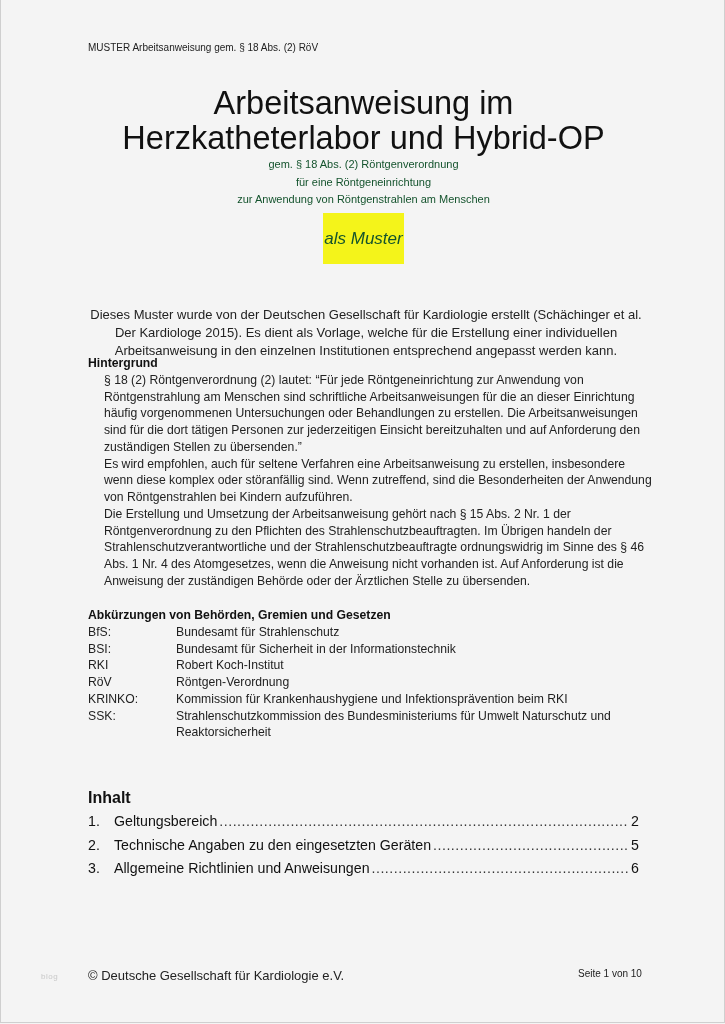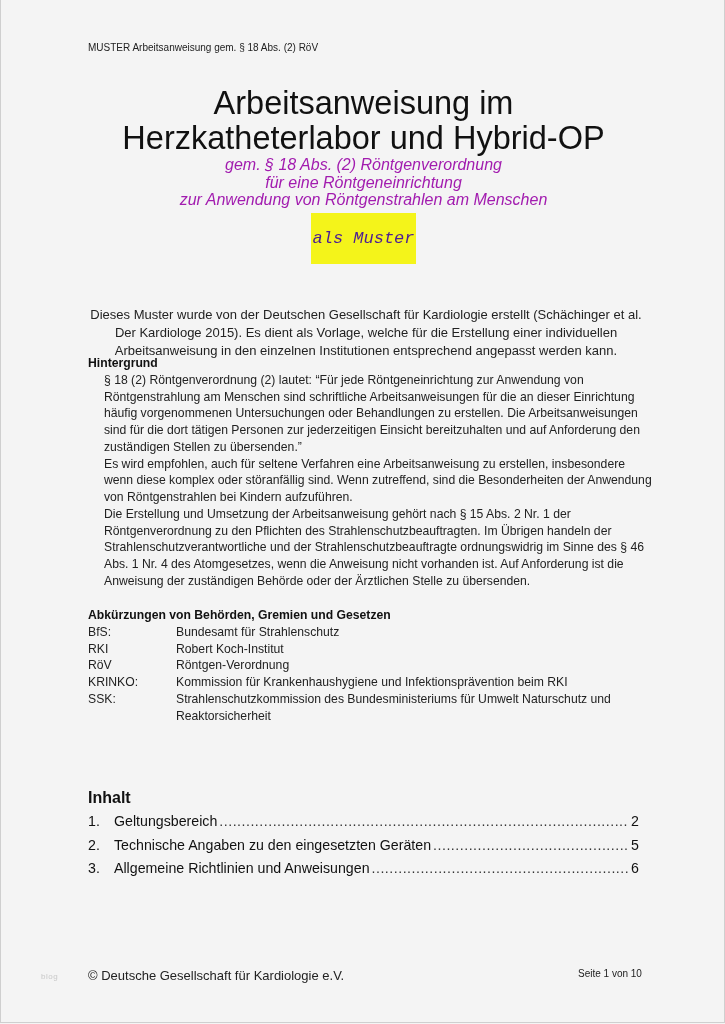--- a/index.html
+++ b/index.html
@@ -40,41 +40,39 @@
       top: 86px;
       text-align: center;
     }
     .title-line {
       font-size: 32.5px;
       line-height: 35px;
       color: #111;
       white-space: nowrap;
     }
     .subtitle-line {
-      font-size: 16px;
+      font-size: 11px;
       line-height: 17.5px;
-      color: #a21caf;
-      white-space: nowrap;
-      font-style: italic;
+      color: #14532d;
+      white-space: nowrap;
     }
     .muster-tag {
       position: absolute;
       top: 228px;
       left: 0;
       width: 725px;
       text-align: center;
     }
     .muster-tag span {
       background: #f4f41a;
       font-style: italic;
       font-size: 17px;
       line-height: 22px;
       padding: 16px 1px;
-      color: #4c1d95;
-      font-family: Liberation Mono, monospace;
+      color: #14532d;
     }
     .intro {
       position: absolute;
       top: 266px;
       left: 80px;
       width: 570px;
       text-align: center;
       font-size: 13px;
       line-height: 18px;
       color: #222;
@@ -209,20 +207,24 @@
     <div class="line">Anweisung der zuständigen Behörde oder der Ärztlichen Stelle zu übersenden.</div>
   </div>
 
   <div class="section" id="abkuerzungen">
     <h3>Abkürzungen von Behörden, Gremien und Gesetzen</h3>
     <div class="abbr-row">
       <span class="abbr-key">BfS:</span>
       <span class="abbr-val">Bundesamt für Strahlenschutz</span>
     </div>
     <div class="abbr-row">
+      <span class="abbr-key">BSI:</span>
+      <span class="abbr-val">Bundesamt für Sicherheit in der Informationstechnik</span>
+    </div>
+    <div class="abbr-row">
       <span class="abbr-key">RKI</span>
       <span class="abbr-val">Robert Koch-Institut</span>
     </div>
     <div class="abbr-row">
       <span class="abbr-key">RöV</span>
       <span class="abbr-val">Röntgen-Verordnung</span>
     </div>
     <div class="abbr-row">
       <span class="abbr-key">KRINKO:</span>
       <span class="abbr-val">Kommission für Krankenhaushygiene und Infektionsprävention beim RKI</span>

